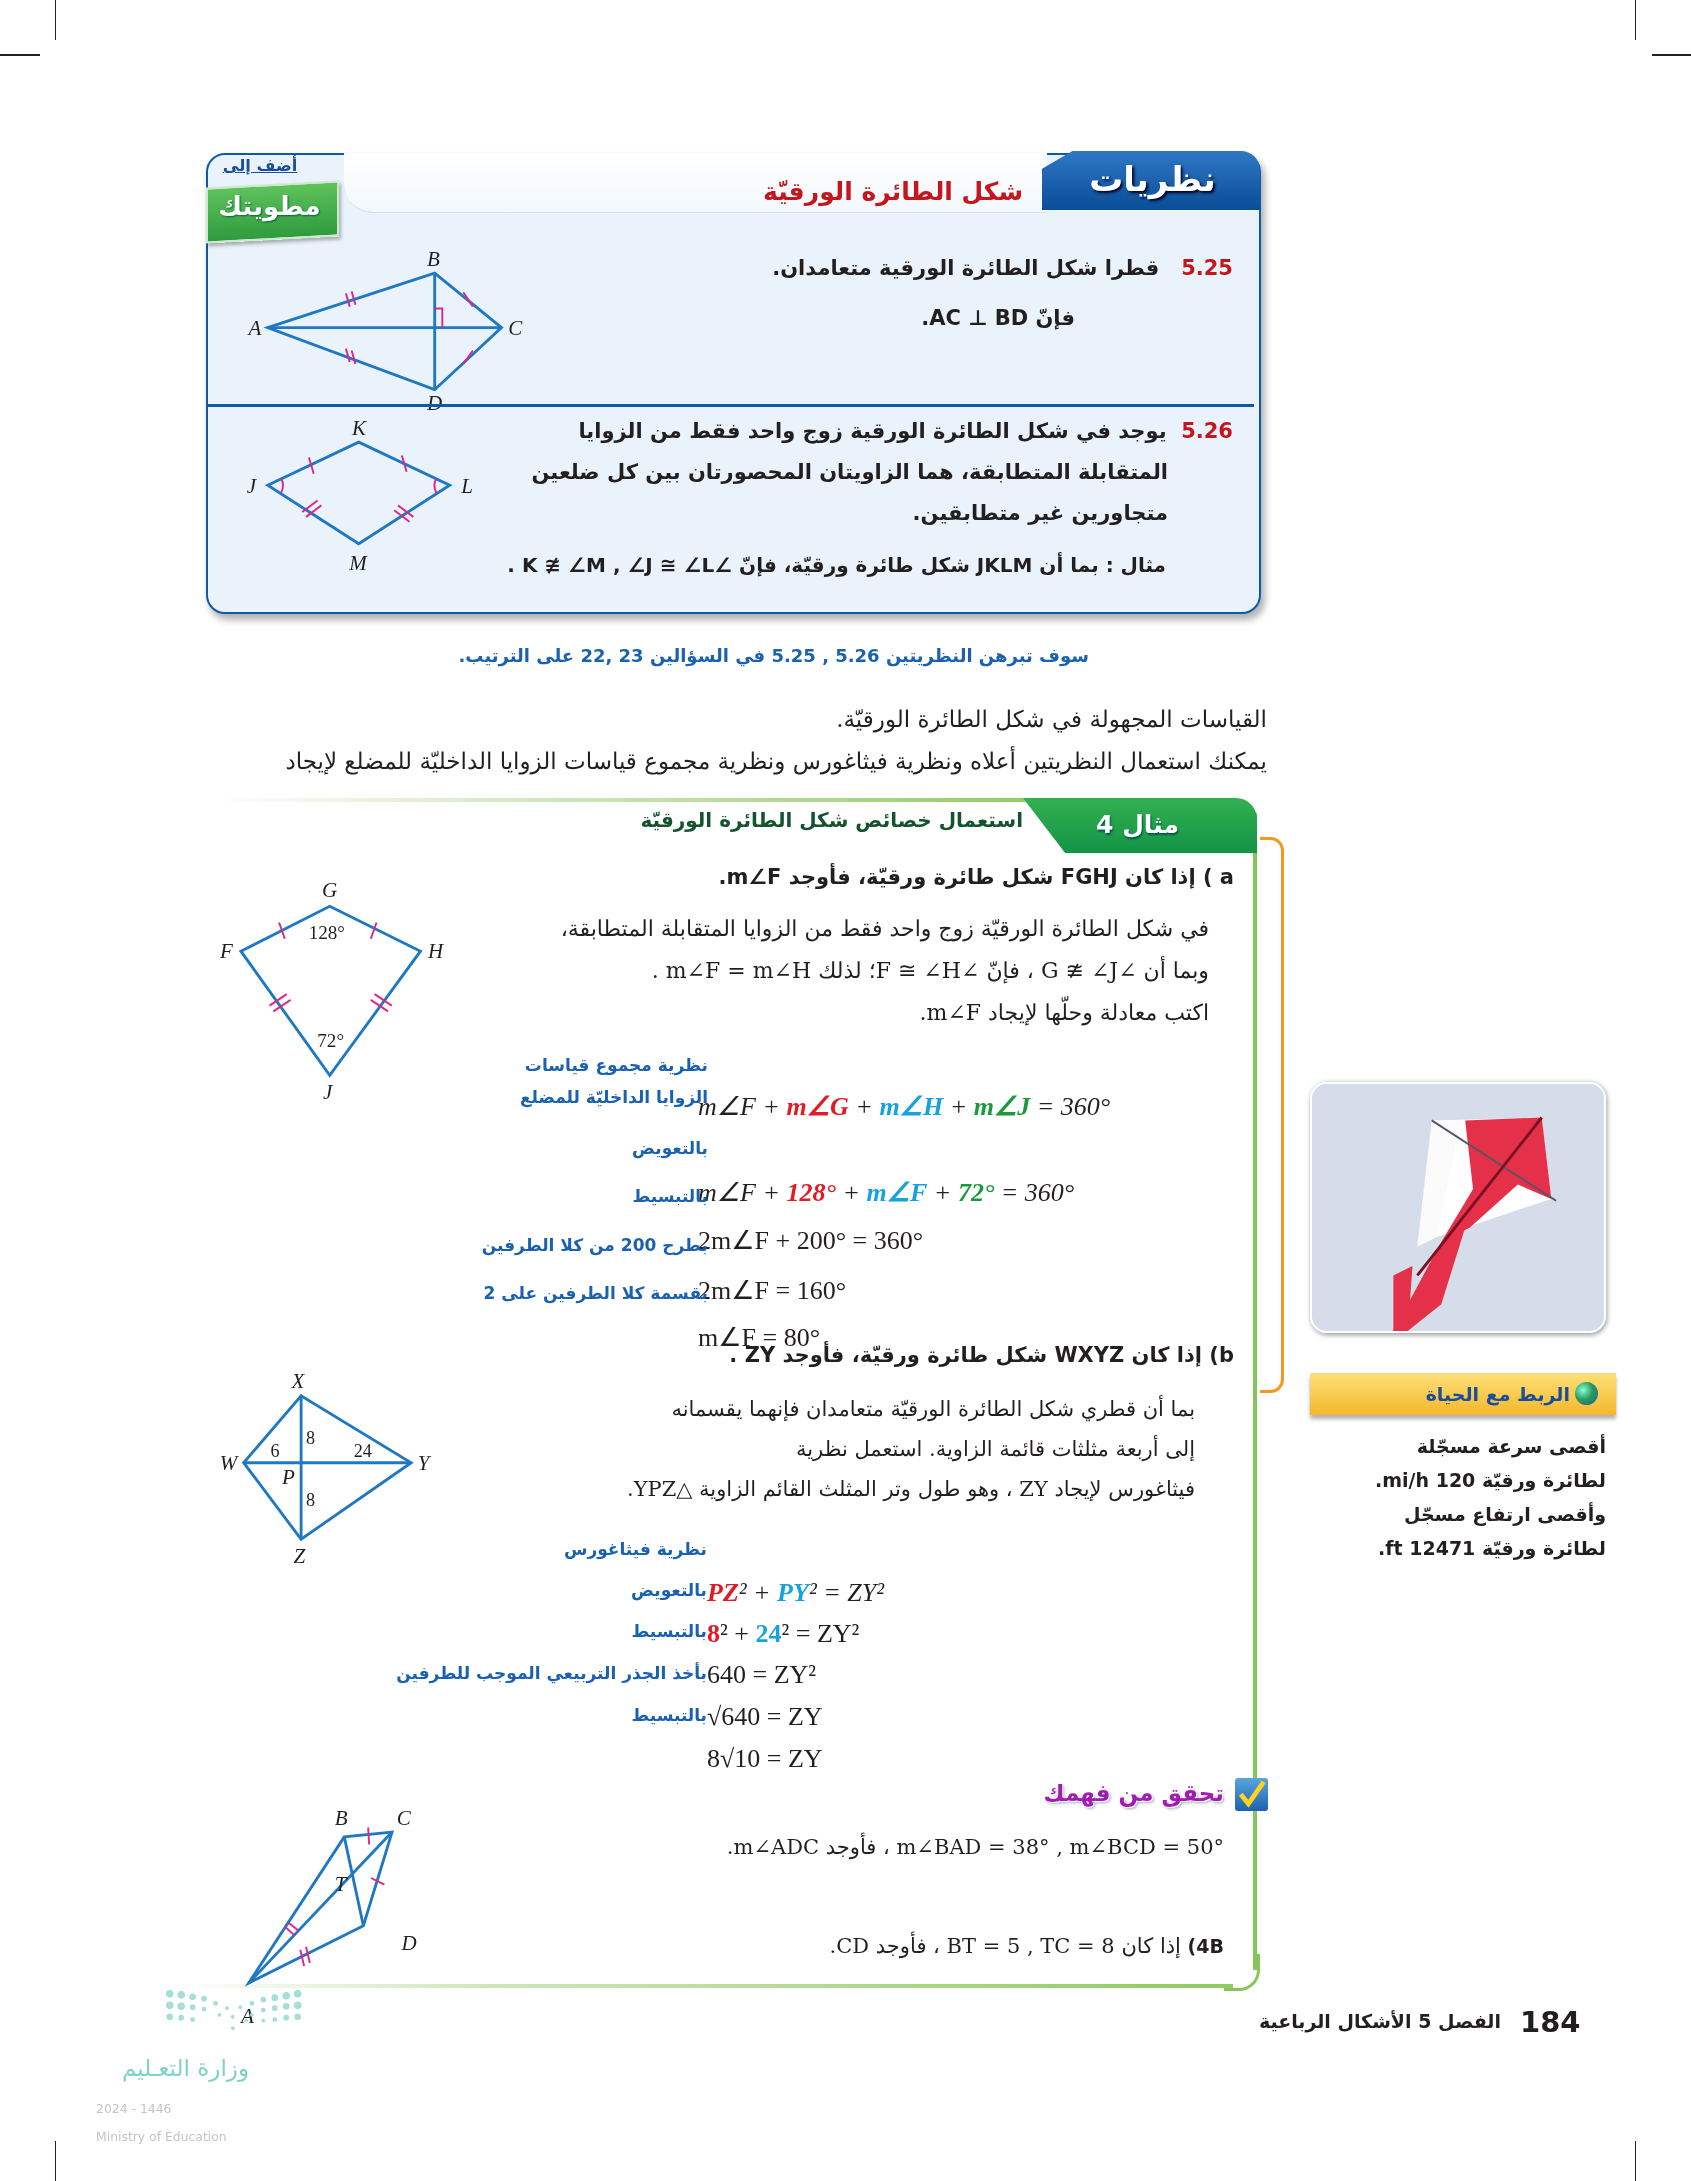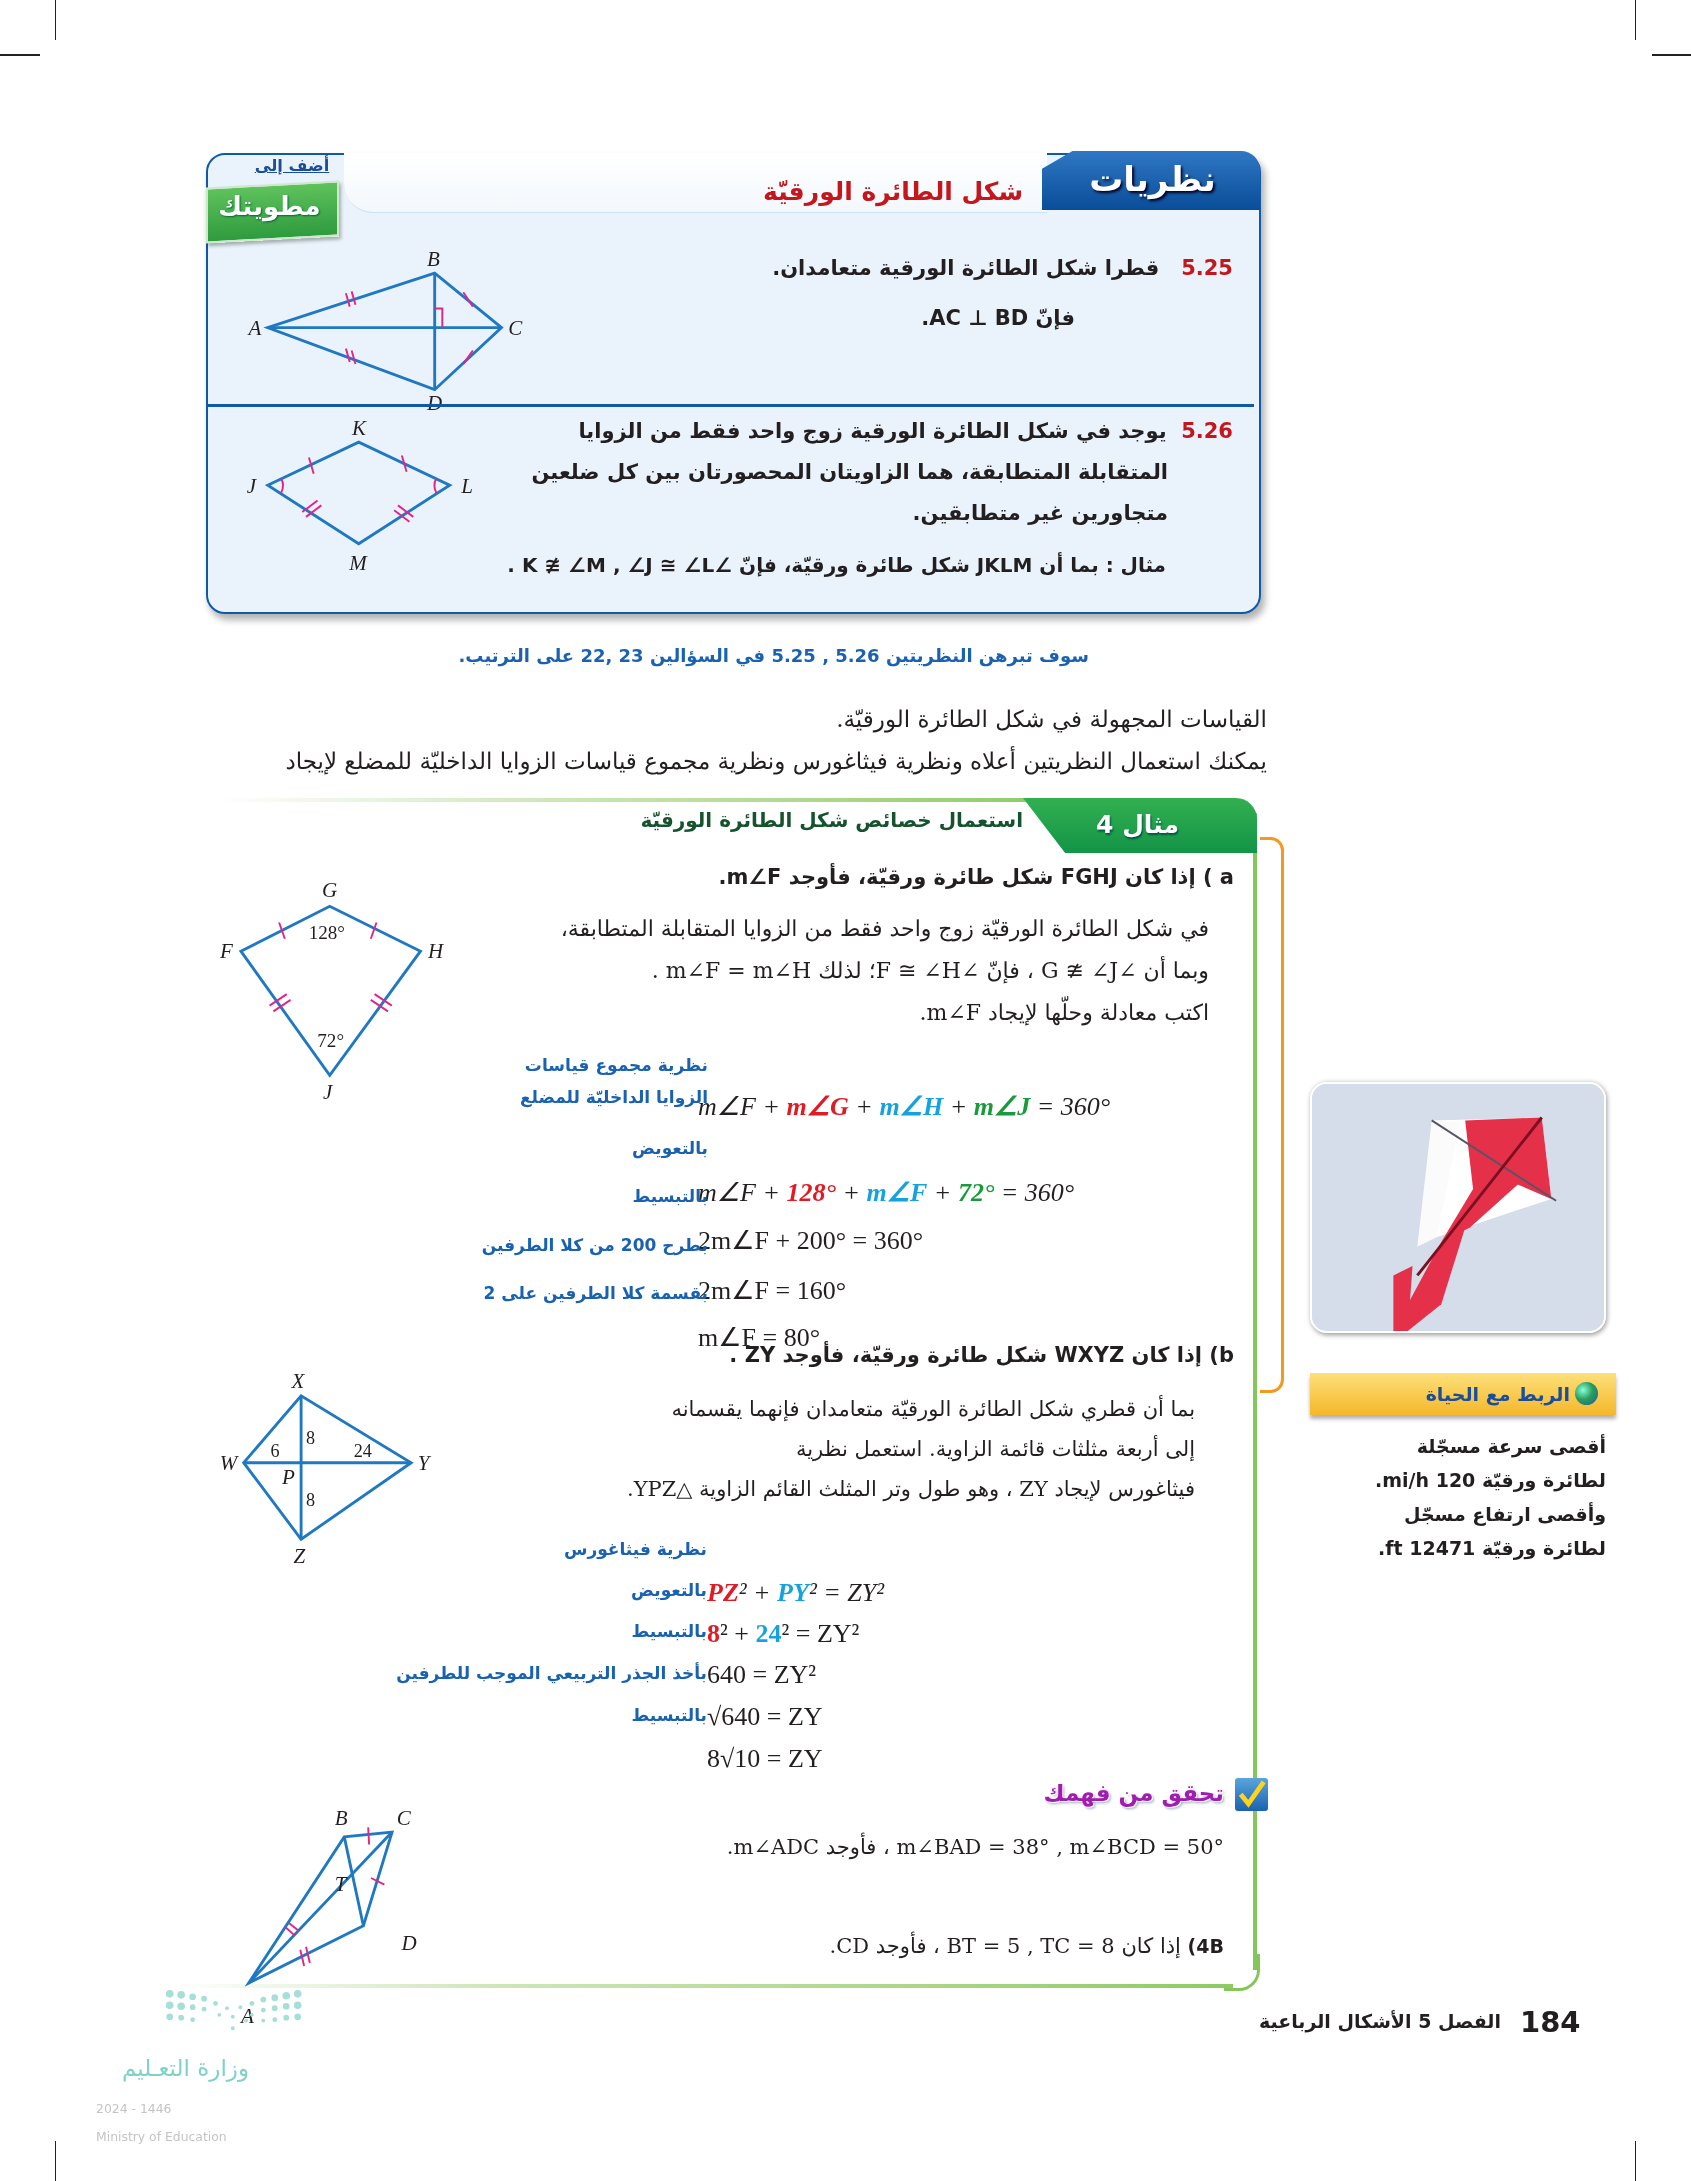--- a/index.html
+++ b/index.html
@@ -17,21 +17,21 @@
      background:linear-gradient(#2f77c4,#0a4d98); border-radius:0 19px 0 0;
      clip-path:polygon(14% 0,100% 0,100% 100%,0 100%,0 30%); }
   #theorem-tab-text { left:1071px; top:153px; width:163px; height:53px; color:#fff; font-size:34px; font-weight:bold;
      text-shadow:1.9px 1.9px 2.9px #002; text-align:center; line-height:53px; }
   #theorem-headerbar { left:344px; top:153px; width:703px; height:59px; background:#fff;
      border-radius:0 0 0 0; }
   #theorem-title { left:669px; top:177px; width:354px; height:38px; color:#c4161c; font-size:25px; font-weight:bold; }
   .th-sep { left:208px; top:404px; width:1046px; height:2.9px; background:#0f5aa8; }
   .th-num { color:#c4161c; font-weight:bold; font-size:21px; }
   .th-text { font-size:22px; font-weight:bold; line-height:48px; }
-  #foldable-label-top { left:210px; top:156px; width:100px; font-size:16.3px; font-weight:bold; color:#1a4e9b; text-align:center; text-decoration:underline;margin-left:32px; }
+  #foldable-label-top { left:210px; top:156px; width:100px; font-size:16.3px; font-weight:bold; color:#1a4e9b; text-align:center; text-decoration:underline; }
   #foldable-green { left:206px; top:184px; width:129px; height:52px; background:linear-gradient(#5fc25c,#2e9b3e);
      border:2.9px solid #cde9c9; transform:skewY(-3deg); box-shadow:1.9px 2.9px 3.8px rgba(0,0,0,.3); }
   #foldable-label-bottom { left:212px; top:191px; width:115px; font-size:26px; color:#fff; font-weight:bold; text-align:center; text-shadow:1px 1px 1.9px #063; }
 
   .note-blue { color:#1a62b0; font-weight:bold; font-size:18px; }
   .body-text { font-family:"DejaVu Serif", serif; font-size:23px; line-height:42px; }
   #example-topline { left:215px; top:798px; width:841px; height:3.8px;
      background:linear-gradient(to right,#fff,#cfe6b9 40%,#8ecb63); }
   #example-bottomline { left:172px; top:1984px; width:1071px; height:3.8px;
      background:linear-gradient(to right,#fff,#cfe6b9 30%,#8ecb63); }

